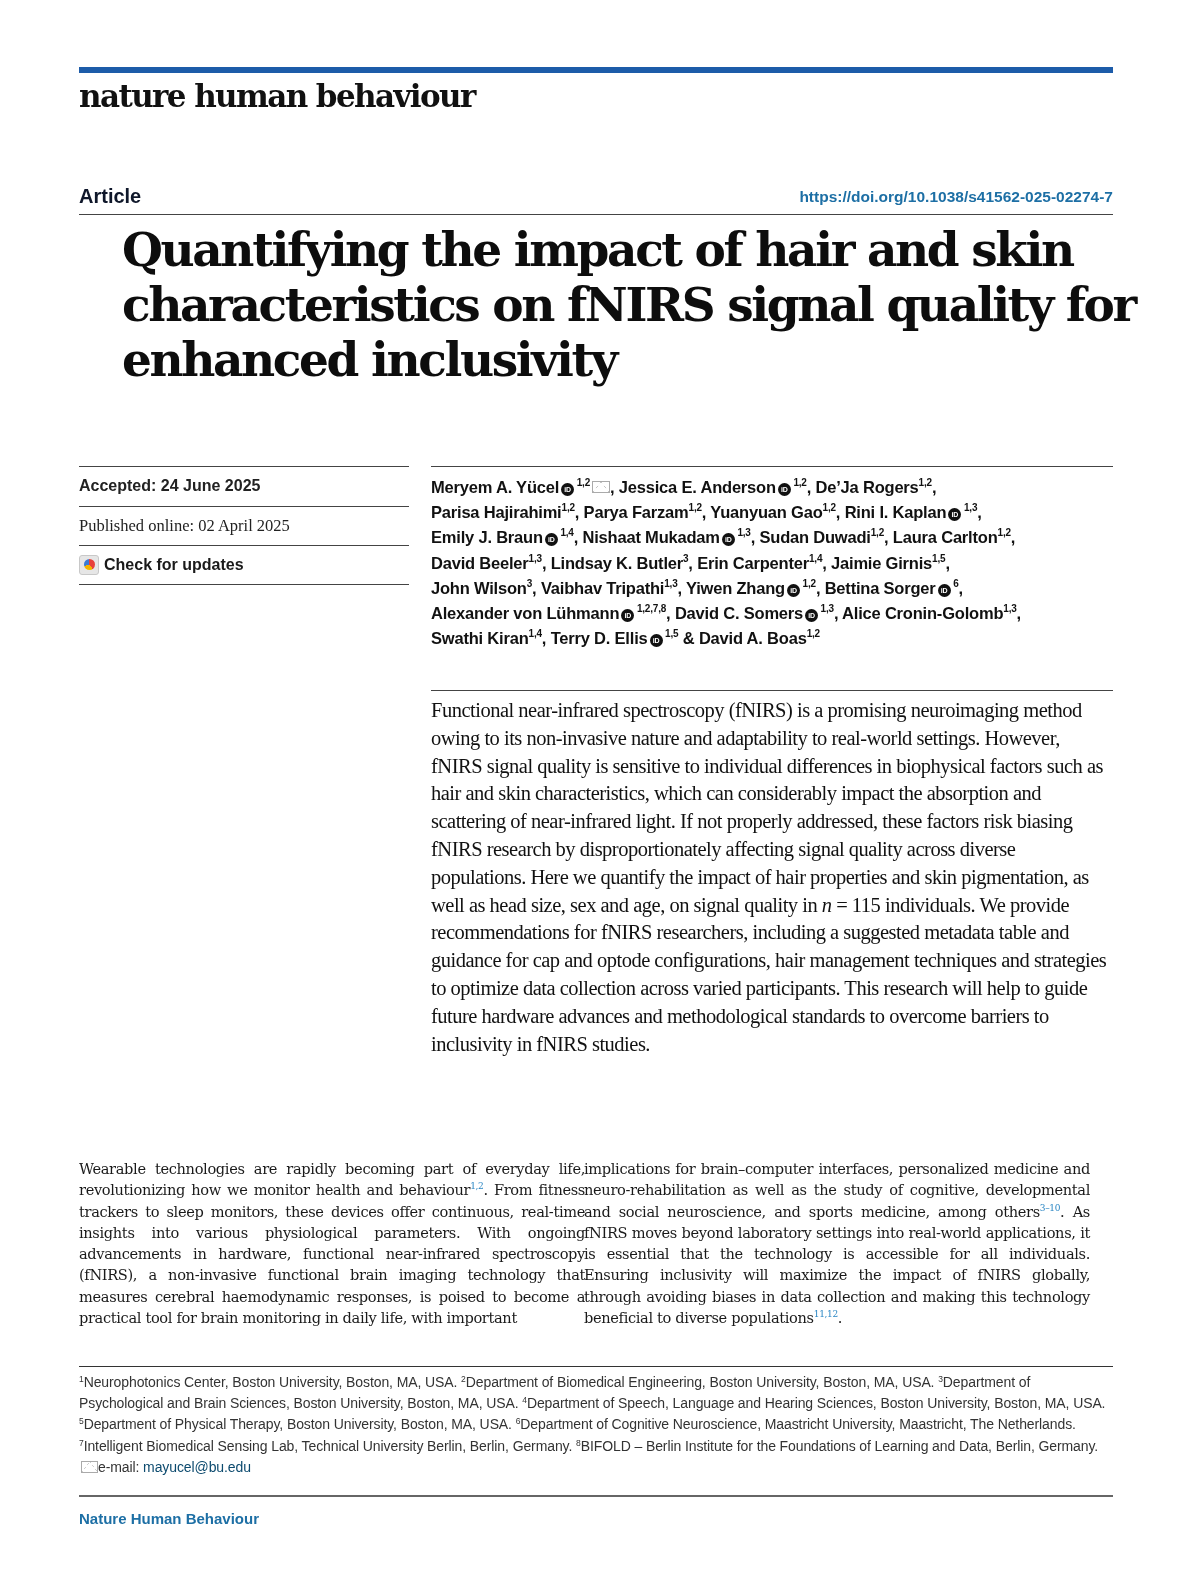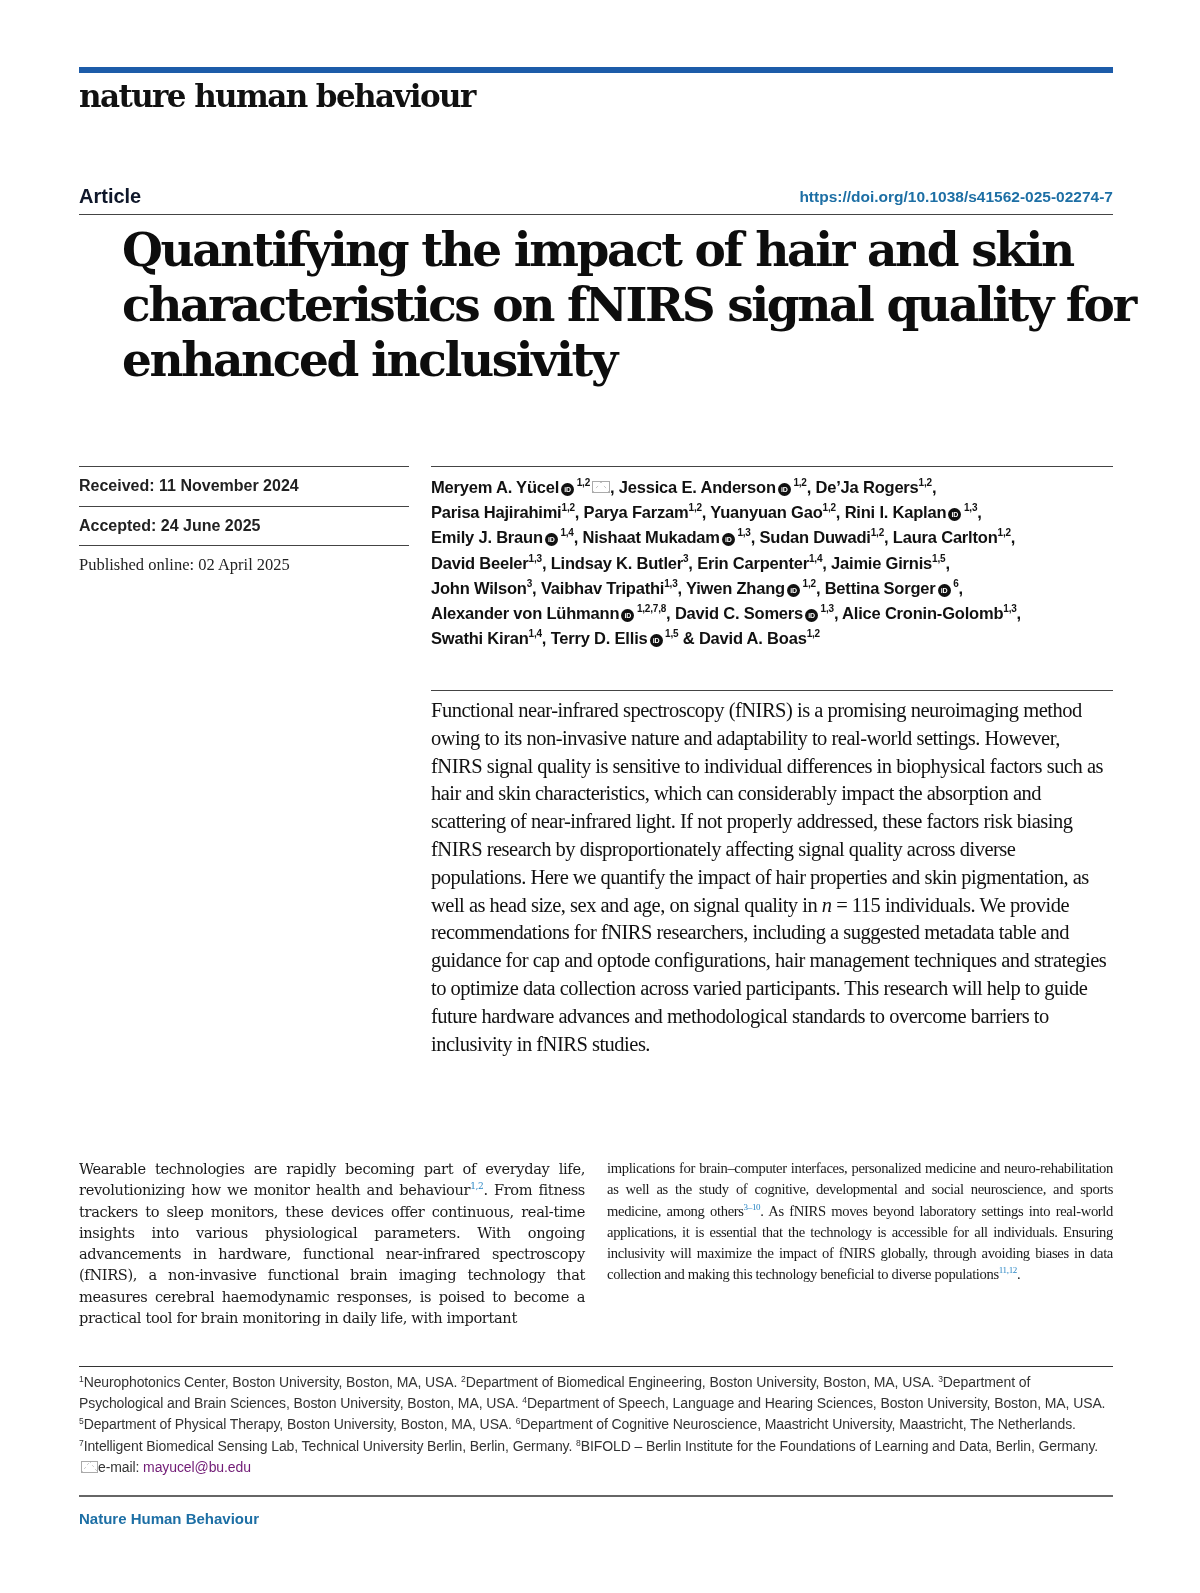--- a/index.html
+++ b/index.html
@@ -25,48 +25,53 @@
 
   .authors { position: absolute; left: 431px; top: 466px; width: 682px; border-top: 1px solid #444; padding-top: 8px; font-weight: bold; font-size: 16.5px; line-height: 25.2px; color: #111; letter-spacing: -0.2px; }
   .orcid { display: inline-block; width: 13px; height: 13px; border-radius: 50%; background: #111; color: #fff; font-size: 7px; line-height: 13px; text-align: center; vertical-align: 1px; margin-left: 2px; font-weight: bold; }
   .mail-icon { display: inline-block; width: 18px; height: 12px; border: 1px solid #aaa; vertical-align: 0px; margin-left: 2px; position: relative; background: linear-gradient(to bottom right, transparent 48%, #aaa 50%, transparent 52%), linear-gradient(to bottom left, transparent 48%, #aaa 50%, transparent 52%); background-size: 50% 100%; background-position: left, right; background-repeat: no-repeat; }
   sup { font-size: 10px; vertical-align: 7px; line-height: 0; font-weight: bold; }
 
   .abstract { position: absolute; left: 431px; top: 690px; width: 682px; border-top: 1px solid #444; padding-top: 6px; font-family: "Liberation Serif", serif; font-size: 20.5px; line-height: 27.8px; color: #111; letter-spacing: -0.5px; }
 
   .body { position: absolute; top: 1158px; font-family: "DejaVu Serif", serif; font-size: 14.6px; line-height: 21.3px; color: #1a1a1a; text-align: justify; letter-spacing: -0.35px; }
   .body.col1 { left: 79px; width: 506px; }
-  .body.col2 { left: 607px; width: 506px; font-family: Liberation Serif, serif; }
+  .body.col2 { left: 584px; width: 506px; }
   .ref { color: #2a86c4; font-size: 9px; vertical-align: 6px; line-height: 0; }
 
   .affil-rule { position: absolute; left: 79px; top: 1366px; width: 1034px; height: 1px; background: #333; }
   .affil { position: absolute; left: 79px; top: 1372px; width: 1034px; font-size: 14px; line-height: 21.2px; color: #333; letter-spacing: -0.1px; }
   .affil sup { font-weight: normal; font-size: 8.5px; vertical-align: 5px; }
-  .affil .email { color: #701a75; }
+  .affil .email { color: #0c4a6e; }
   .affil .mail-icon { width: 17px; height: 12px; vertical-align: -1px; }
 
   .footer-rule { position: absolute; left: 79px; top: 1495px; width: 1034px; height: 2px; background: #666; }
   .footer { position: absolute; left: 79px; top: 1510px; font-size: 15px; font-weight: bold; color: #1d6fa5; }
 </style>
 </head>
 <body>
 
 <div class="topbar"></div>
 <div class="journal">nature human behaviour</div>
 
 <div class="article-type">Article</div>
 <a class="doi">https://doi.org/10.1038/s41562-025-02274-7</a>
 <div class="rule-doi"></div>
 
 <h1 class="title">Quantifying the impact of hair and skin characteristics on fNIRS signal quality for enhanced inclusivity</h1>
 
 <div class="dates">
-  <div class="row bold">Received: 11 November 2024</div>
   <div class="row bold">Accepted: 24 June 2025</div>
   <div class="row serif">Published online: 02 April 2025</div>
+  <div class="row last">
+    <span class="cfu-icon">
+        <span></span>
+      </span>
+    <span>Check for updates</span>
+  </div>
 </div>
 
 <div class="authors" id="authors"><span><span>Meryem A. Yücel</span><span class="orcid">iD</span><sup> 1,2</sup><span class="mail-icon"></span></span>, <span><span>Jessica E. Anderson</span><span class="orcid">iD</span><sup> 1,2</sup></span>, <span><span>De’Ja Rogers</span><sup>1,2</sup></span>, <br><span><span>Parisa Hajirahimi</span><sup>1,2</sup></span>, <span><span>Parya Farzam</span><sup>1,2</sup></span>, <span><span>Yuanyuan Gao</span><sup>1,2</sup></span>, <span><span>Rini I. Kaplan</span><span class="orcid">iD</span><sup> 1,3</sup></span>, <br><span><span>Emily J. Braun</span><span class="orcid">iD</span><sup> 1,4</sup></span>, <span><span>Nishaat Mukadam</span><span class="orcid">iD</span><sup> 1,3</sup></span>, <span><span>Sudan Duwadi</span><sup>1,2</sup></span>, <span><span>Laura Carlton</span><sup>1,2</sup></span>, <br><span><span>David Beeler</span><sup>1,3</sup></span>, <span><span>Lindsay K. Butler</span><sup>3</sup></span>, <span><span>Erin Carpenter</span><sup>1,4</sup></span>, <span><span>Jaimie Girnis</span><sup>1,5</sup></span>, <br><span><span>John Wilson</span><sup>3</sup></span>, <span><span>Vaibhav Tripathi</span><sup>1,3</sup></span>, <span><span>Yiwen Zhang</span><span class="orcid">iD</span><sup> 1,2</sup></span>, <span><span>Bettina Sorger</span><span class="orcid">iD</span><sup> 6</sup></span>, <br><span><span>Alexander von Lühmann</span><span class="orcid">iD</span><sup> 1,2,7,8</sup></span>, <span><span>David C. Somers</span><span class="orcid">iD</span><sup> 1,3</sup></span>, <span><span>Alice Cronin-Golomb</span><sup>1,3</sup></span>, <br><span><span>Swathi Kiran</span><sup>1,4</sup></span>, <span><span>Terry D. Ellis</span><span class="orcid">iD</span><sup> 1,5</sup></span> &amp; <span><span>David A. Boas</span><sup>1,2</sup></span></div>
 
 <div class="abstract">
   <span>Functional near-infrared spectroscopy (fNIRS) is a promising neuroimaging method owing to its non-invasive nature and adaptability to real-world settings. However, fNIRS signal quality is sensitive to individual differences in biophysical factors such as hair and skin characteristics, which can considerably impact the absorption and scattering of near-infrared light. If not properly addressed, these factors risk biasing fNIRS research by disproportionately affecting signal quality across diverse populations. Here we quantify the impact of hair properties and skin pigmentation, as well as head size, sex and age, on signal quality in </span><i>n</i><span> = 115 individuals. We provide recommendations for fNIRS researchers, including a suggested metadata table and guidance for cap and optode configurations, hair management techniques and strategies to optimize data collection across varied participants. This research will help to guide future hardware advances and methodological standards to overcome barriers to inclusivity in fNIRS studies.</span>
 </div>
 
 <div class="body col1">
   <span>Wearable technologies are rapidly becoming part of everyday life, revolutionizing how we monitor health and behaviour</span><a class="ref">1,2</a><span>. From fitness trackers to sleep monitors, these devices offer continuous, real-time insights into various physiological parameters. With ongoing advancements in hardware, functional near-infrared spectroscopy (fNIRS), a non-invasive functional brain imaging technology that measures cerebral haemodynamic responses, is poised to become a practical tool for brain monitoring in daily life, with important</span>

